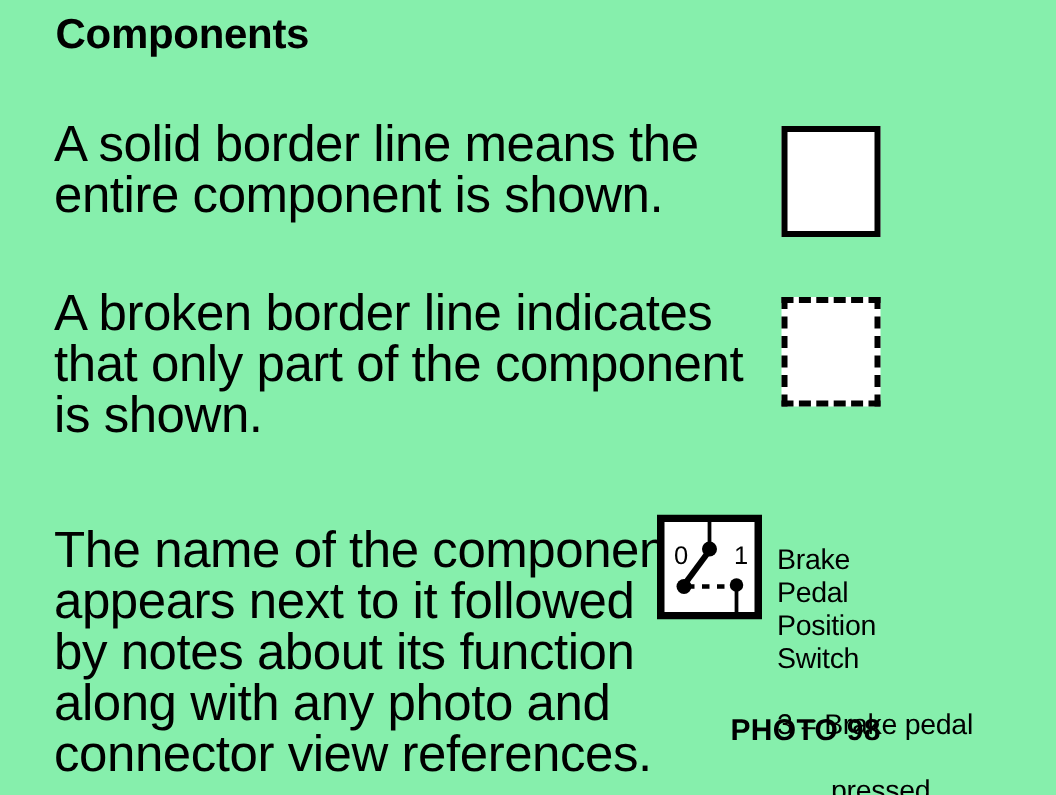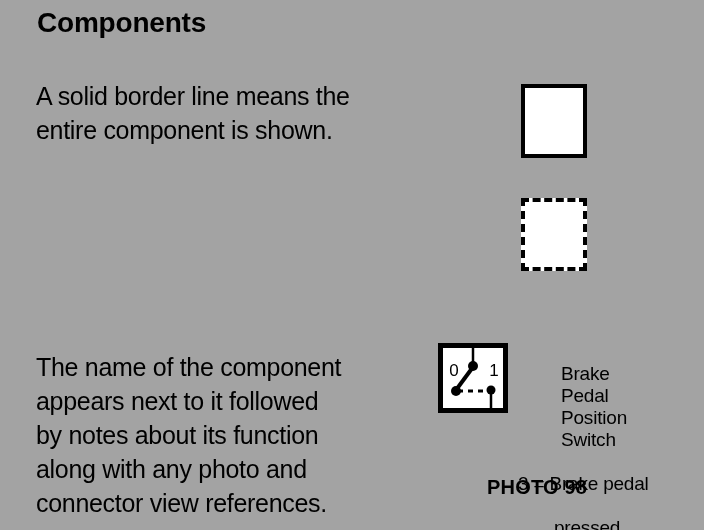--- a/index.html
+++ b/index.html
@@ -4,21 +4,21 @@
 <style>
   html, body {
     margin: 0;
     padding: 0;
     background: #ffffff;
   }
   #slide {
     position: relative;
     width: 704px;
     height: 530px;
-    background: #a3a3a3;
+    background: #86efac;
     overflow: hidden;
     font-family: "Liberation Sans", sans-serif;
     color: #000000;
     -webkit-font-smoothing: none;
   }
 
   
   #title {
     position: absolute;
     left: 37px;
@@ -27,21 +27,21 @@
     font-weight: bold;
     letter-spacing: -0.2px;
     line-height: 34px;
     white-space: nowrap;
   }
 
   
   .para {
     position: absolute;
     left: 36px;
-    font-size: 25px;
+    font-size: 34px;
     line-height: 34px;
     letter-spacing: -0.3px;
     white-space: pre-line;
   }
   #para-solid  { top: 79px;  }
   #para-broken { top: 192px; }
   #para-name   { top: 350px; }
 
   
   #solid-box {
@@ -79,21 +79,21 @@
   #annotation {
     position: absolute;
     left: 518px;
     top: 341px;
     width: 180px;
     font-size: 19px;
     line-height: 22px;
     letter-spacing: -0.2px;
     white-space: pre-line;
   }
-  #annotation .name-lines { display: block; margin-left: 43px; }
+  #annotation .name-lines { display: block; }
   #annotation .note-line  { display: block; white-space: nowrap; }
   #annotation .note-cont  { display: block; padding-left: 36px; }
 
   #photo-ref {
     position: absolute;
     left: 487px;
     top: 478px;
     font-size: 20px;
     line-height: 19px;
     letter-spacing: 0.2px;
@@ -106,20 +106,23 @@
 
 <div id="slide">
 
   <div id="title">Components</div>
 
   <div class="para" id="para-solid">A solid border line means the
 entire component is shown.</div>
 
   <div id="solid-box"></div>
 
+  <div class="para" id="para-broken">A broken border line indicates
+that only part of the component
+is shown.</div>
 
   <div id="broken-box"></div>
 
   <div class="para" id="para-name">The name of the component
 appears next to it followed
 by notes about its function
 along with any photo and
 connector view references.</div>
 
   <div id="switch-symbol">

